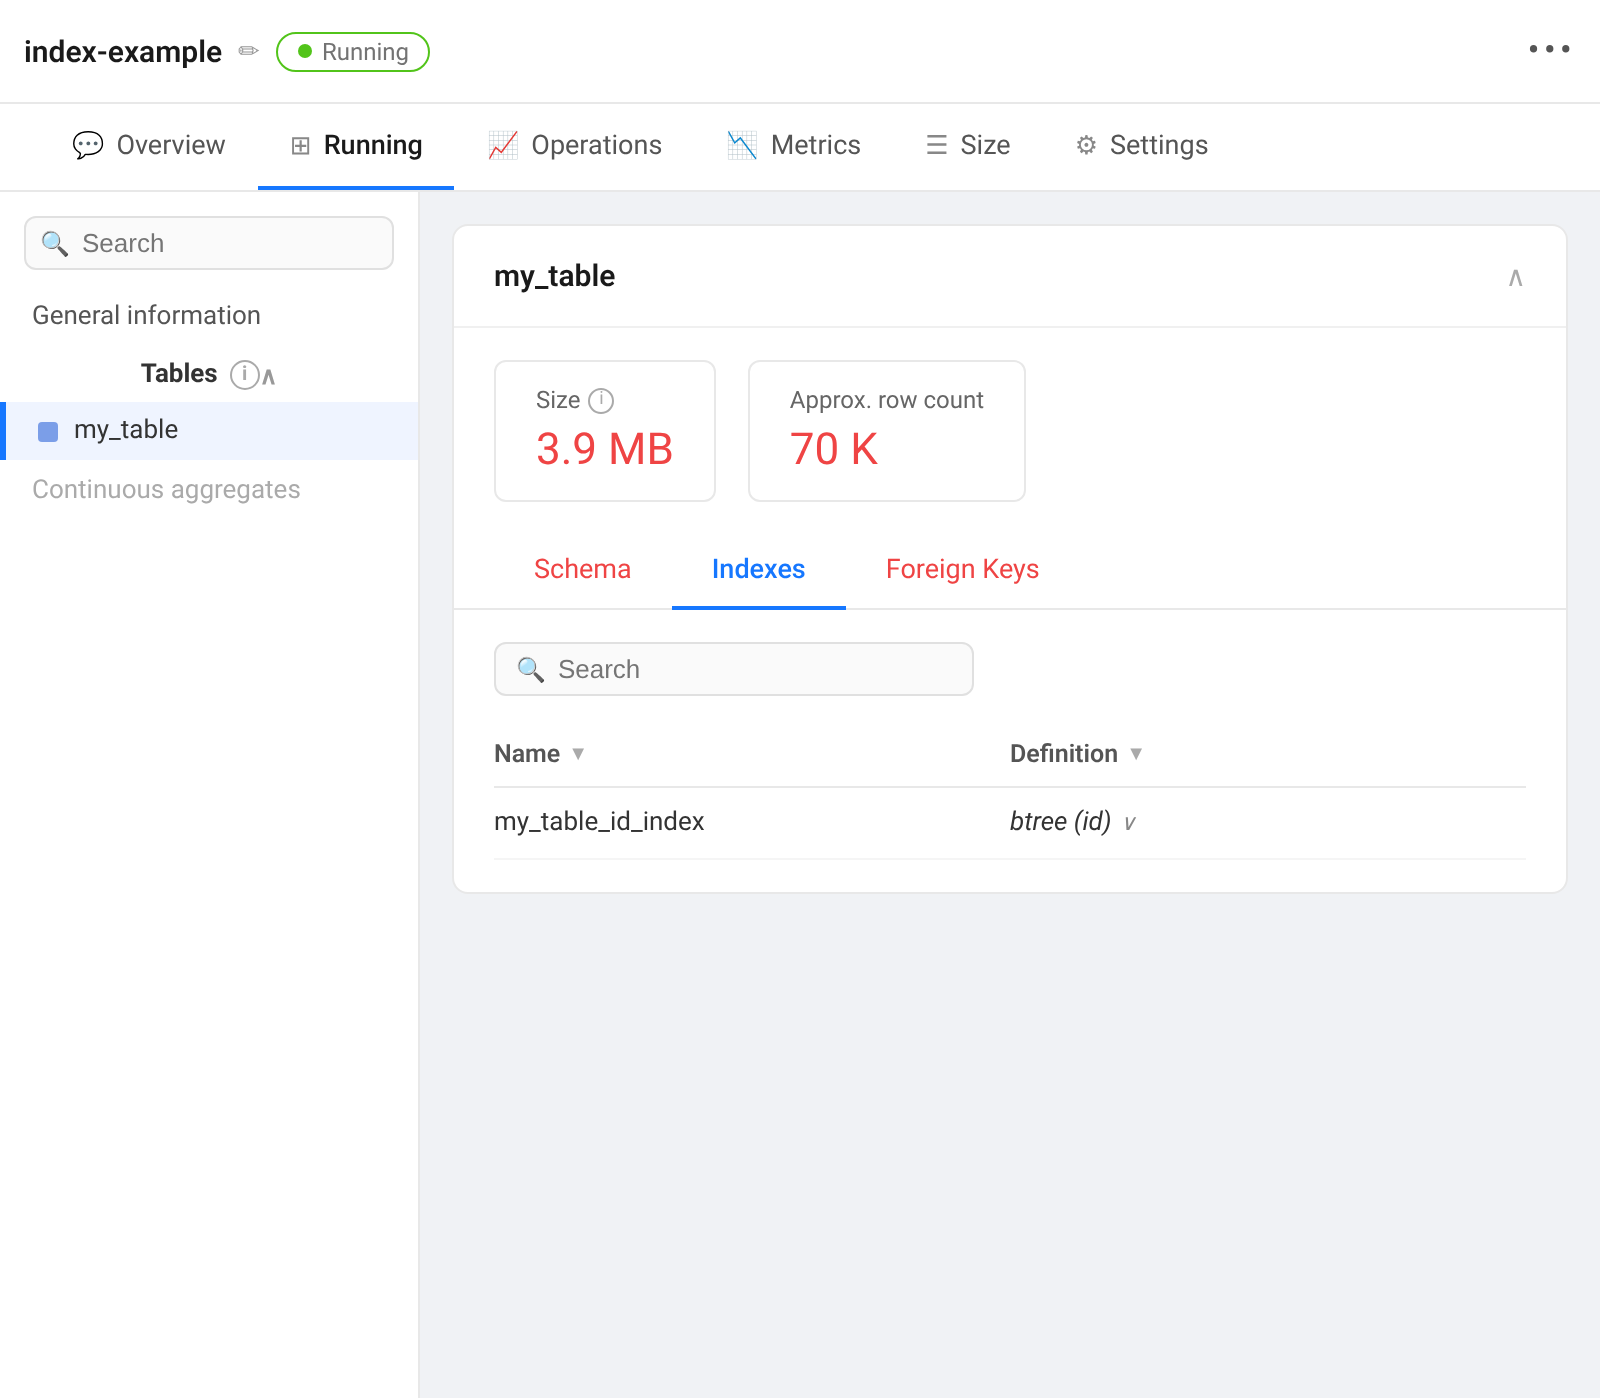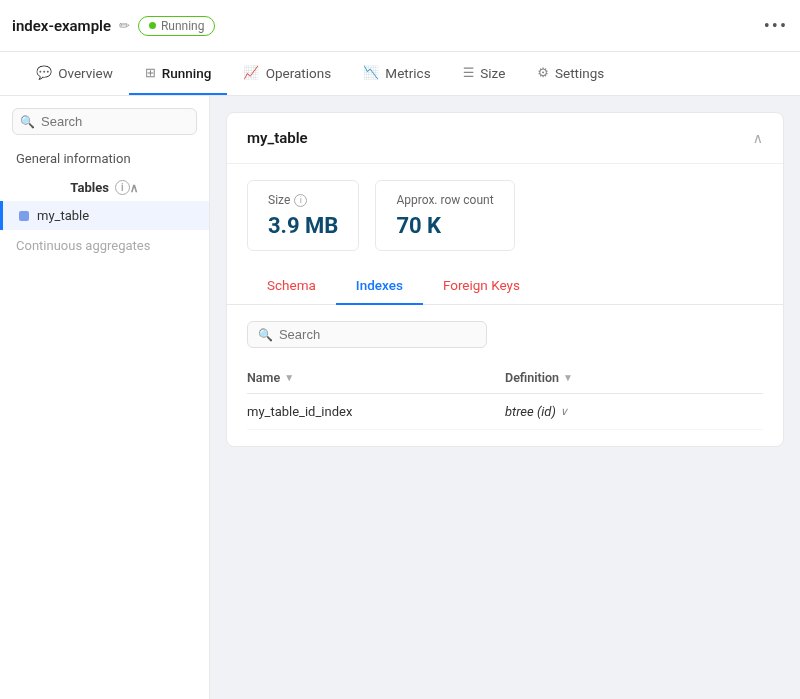--- a/index.html
+++ b/index.html
@@ -255,22 +255,22 @@
       border-radius: 50%;
       display: inline-flex;
       align-items: center;
       justify-content: center;
       font-size: 9px;
       color: #aaa;
       font-style: normal;
     }
     .stat-value {
       font-size: 22px;
-      font-weight: 700;
-      color: #0c4a6e;
+      font-weight: 400;
+      color: #ef4444;
     }
 
     
     .inner-tabs {
       display: flex;
       border-bottom: 1px solid #e8e8e8;
       padding: 0 20px;
     }
     .inner-tab {
       padding: 10px 20px;

